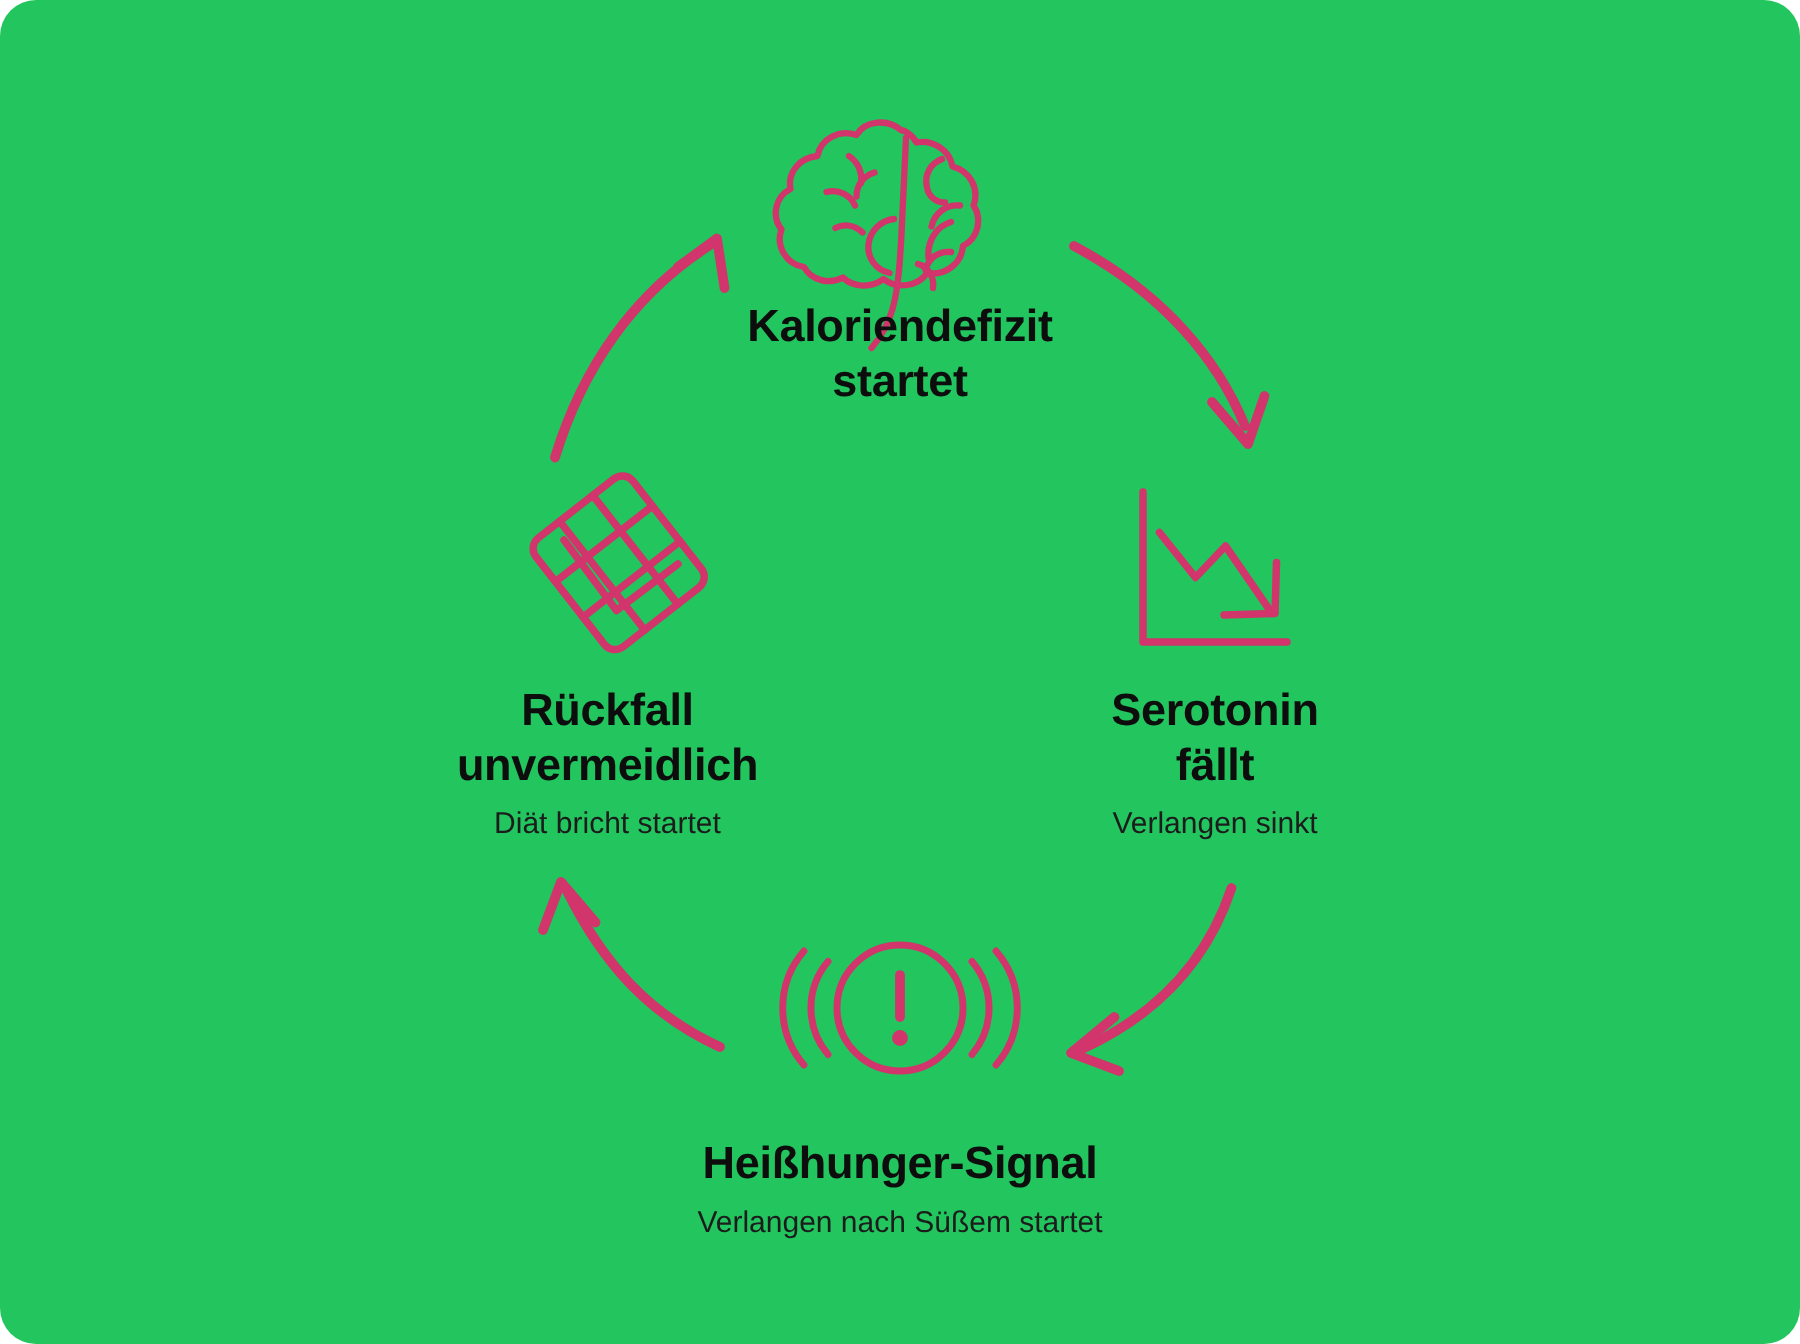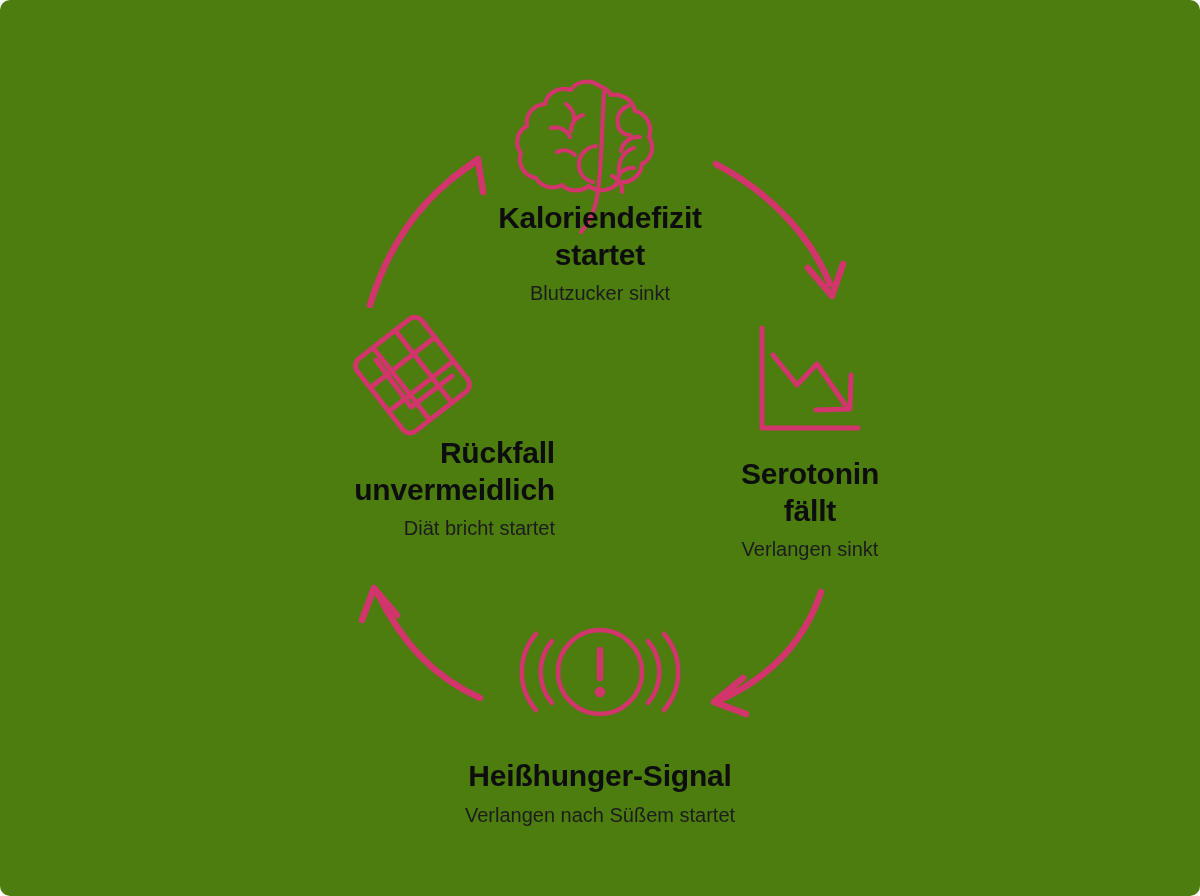--- a/index.html
+++ b/index.html
@@ -8,22 +8,22 @@
     width: 1200px;
     height: 896px;
     background: #ffffff;
     font-family: "Liberation Sans", sans-serif;
   }
 
   #card {
     position: relative;
     width: 1200px;
     height: 896px;
-    background: #4d7c0f;
-    border-radius: 10px;
+    background: #22c55e;
+    border-radius: 24px;
     overflow: hidden;
   }
 
   #cycle-svg {
     position: absolute;
     left: 0;
     top: 0;
     width: 1200px;
     height: 896px;
   }
@@ -48,21 +48,21 @@
     font-weight: normal;
     line-height: 1.3;
     color: #1c1c1c;
     margin-top: 7px;
   }
 
   
   #node-top    { left: 400px; top: 200px; width: 400px; }
   #node-right  { left: 676px; top: 456px; width: 268px; }
   #node-bottom { left: 380px; top: 758px; width: 440px; }
-  #node-left   { left: 255px; top: 435px; width: 300px; text-align: right; }
+  #node-left   { left: 255px; top: 456px; width: 300px; }
 </style>
 </head>
 <body>
 
 <div id="card">
 
   <svg id="cycle-svg" viewBox="0 0 1200 896">
 
     <g fill="none" stroke="#d1356b" stroke-width="4.2" stroke-linecap="round" stroke-linejoin="round">
       <path d="M601 87 c-9,-8 -24,-7 -30,3 c-12,-4 -24,3 -26,14
@@ -133,21 +133,20 @@
     <g fill="none" stroke="#d1356b" stroke-width="6.5" stroke-linecap="round" stroke-linejoin="round">
       <path d="M370 305 C388 246 422 196 474 163"></path>
       <path d="M452 178 L478 159 L483 192"></path>
     </g>
 
   </svg>
 
   <div class="node" id="node-top">
     <div class="node-title">Kaloriendefizit
 startet</div>
-    <div class="node-sub">Blutzucker sinkt</div>
   </div>
 
   <div class="node" id="node-right">
     <div class="node-title">Serotonin
 fällt</div>
     <div class="node-sub">Verlangen sinkt</div>
   </div>
 
   <div class="node" id="node-bottom">
     <div class="node-title">Heißhunger-Signal</div>

